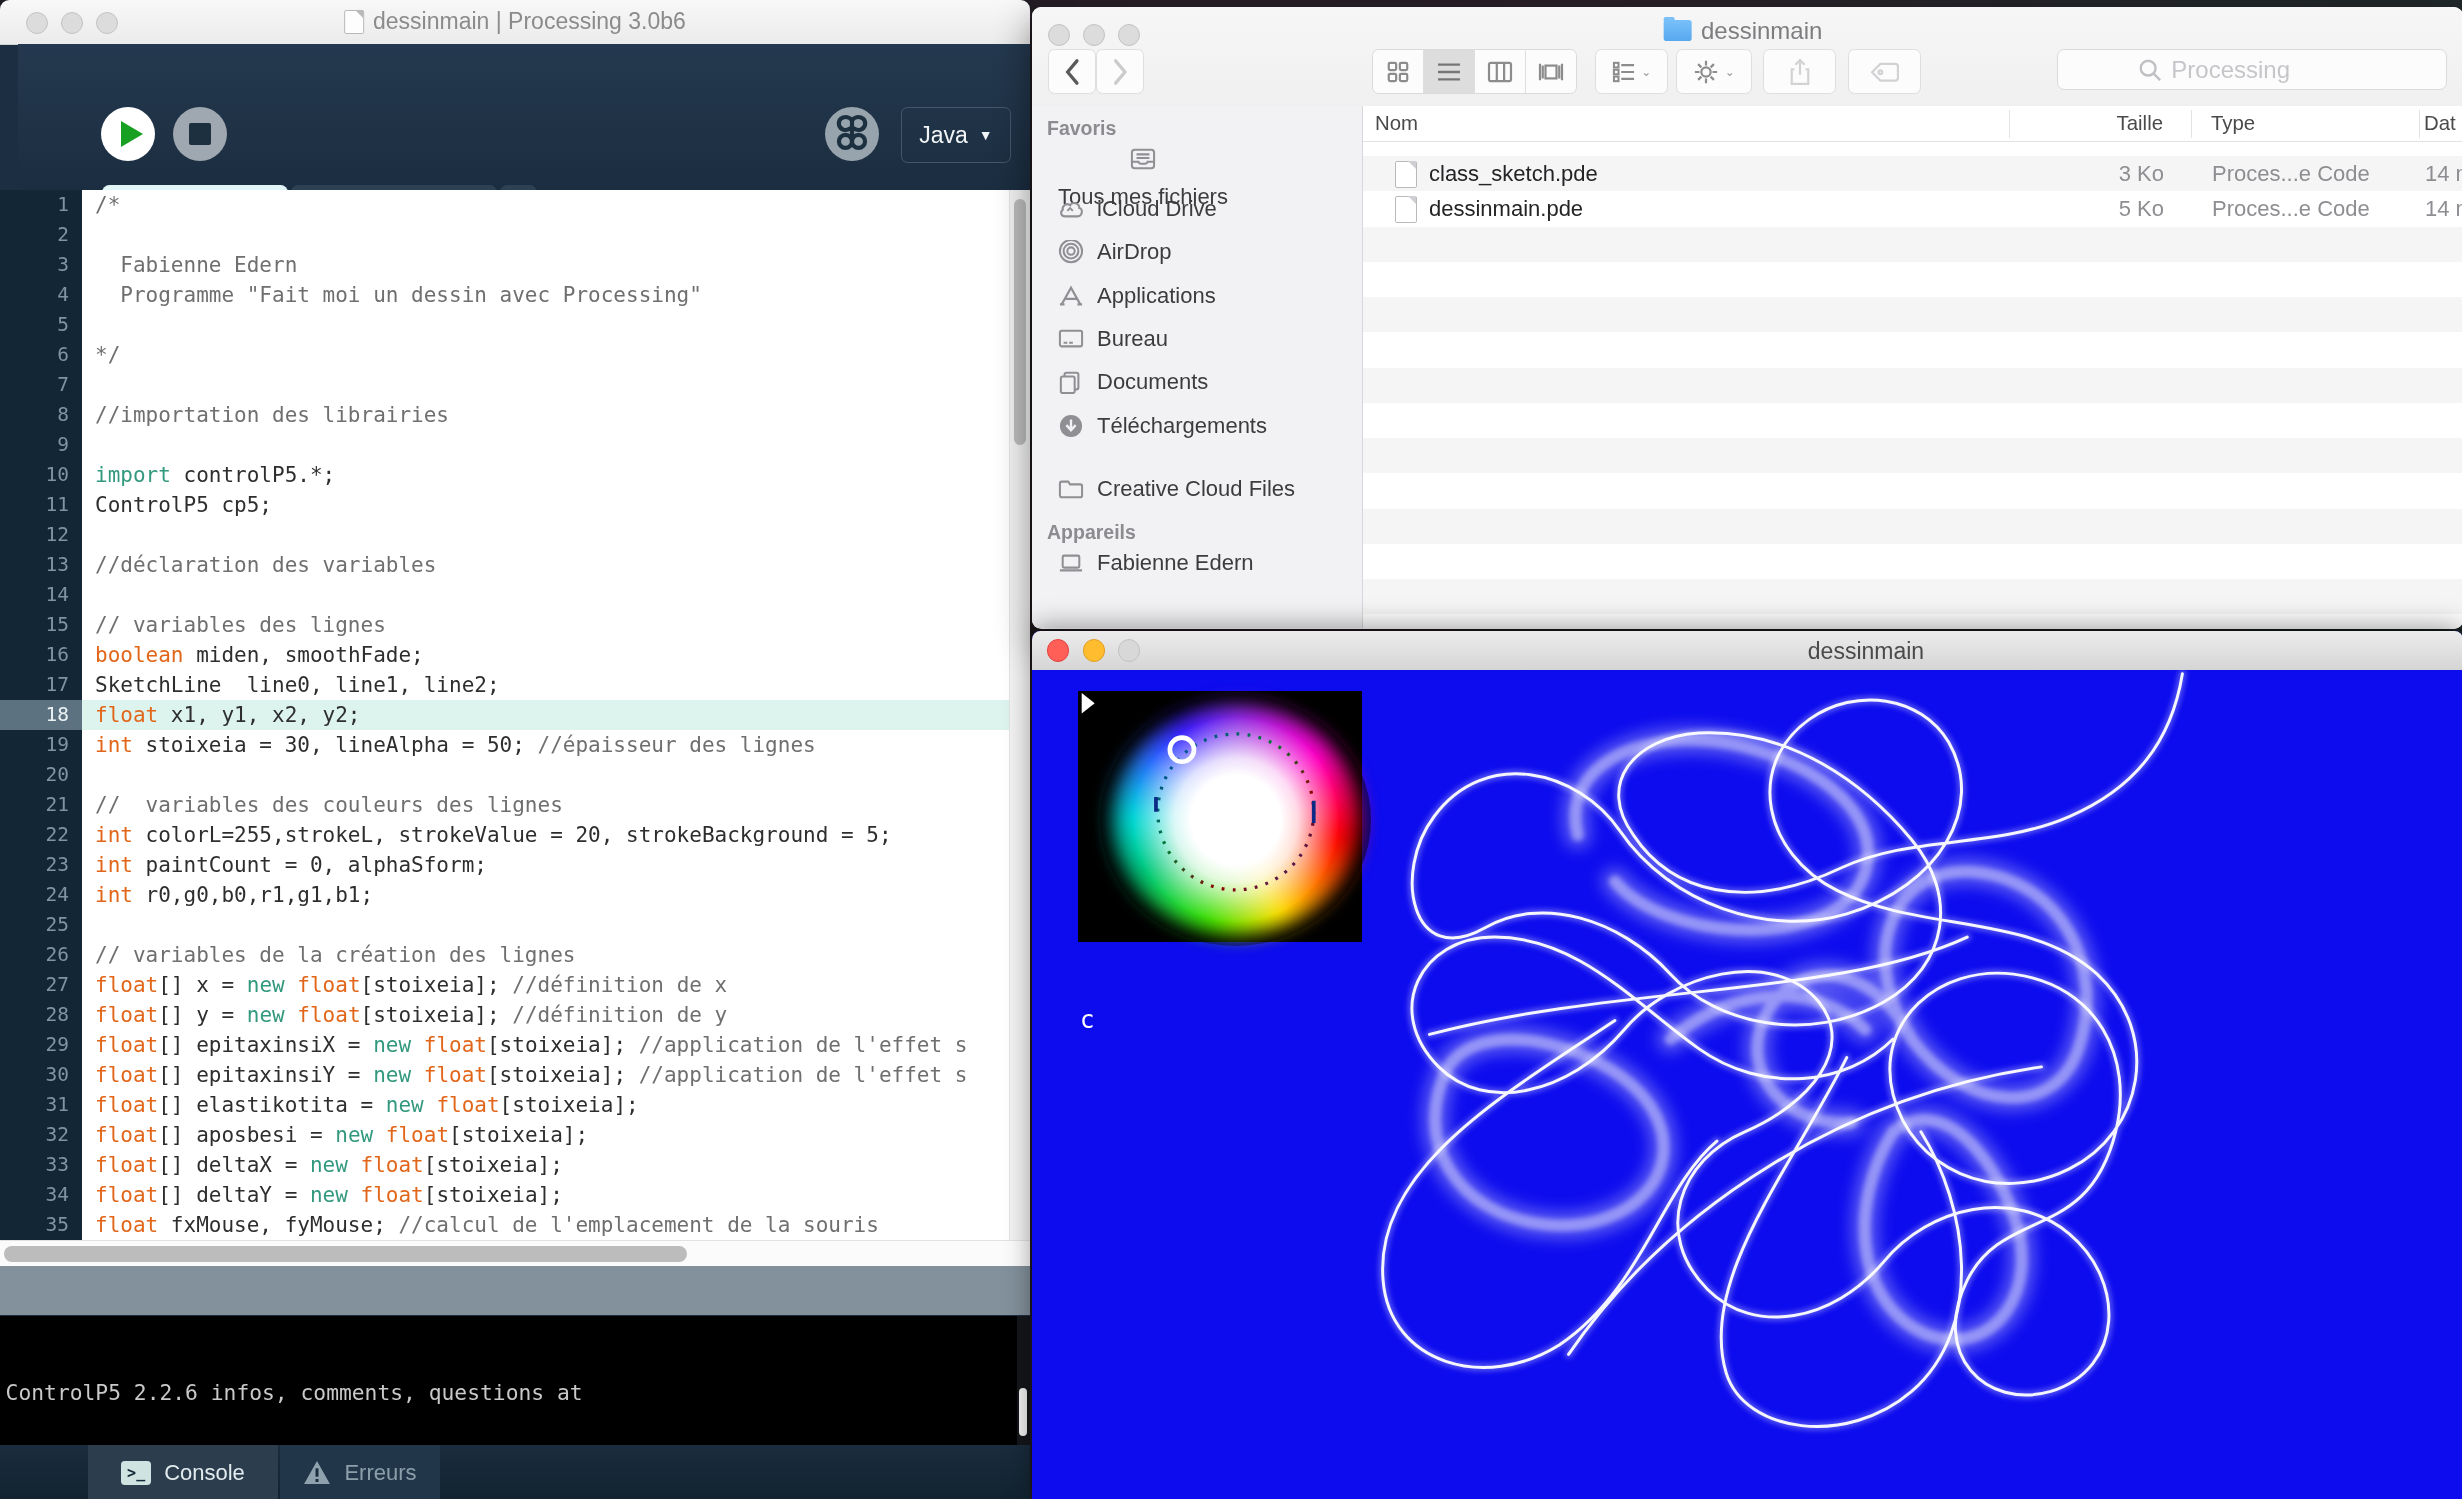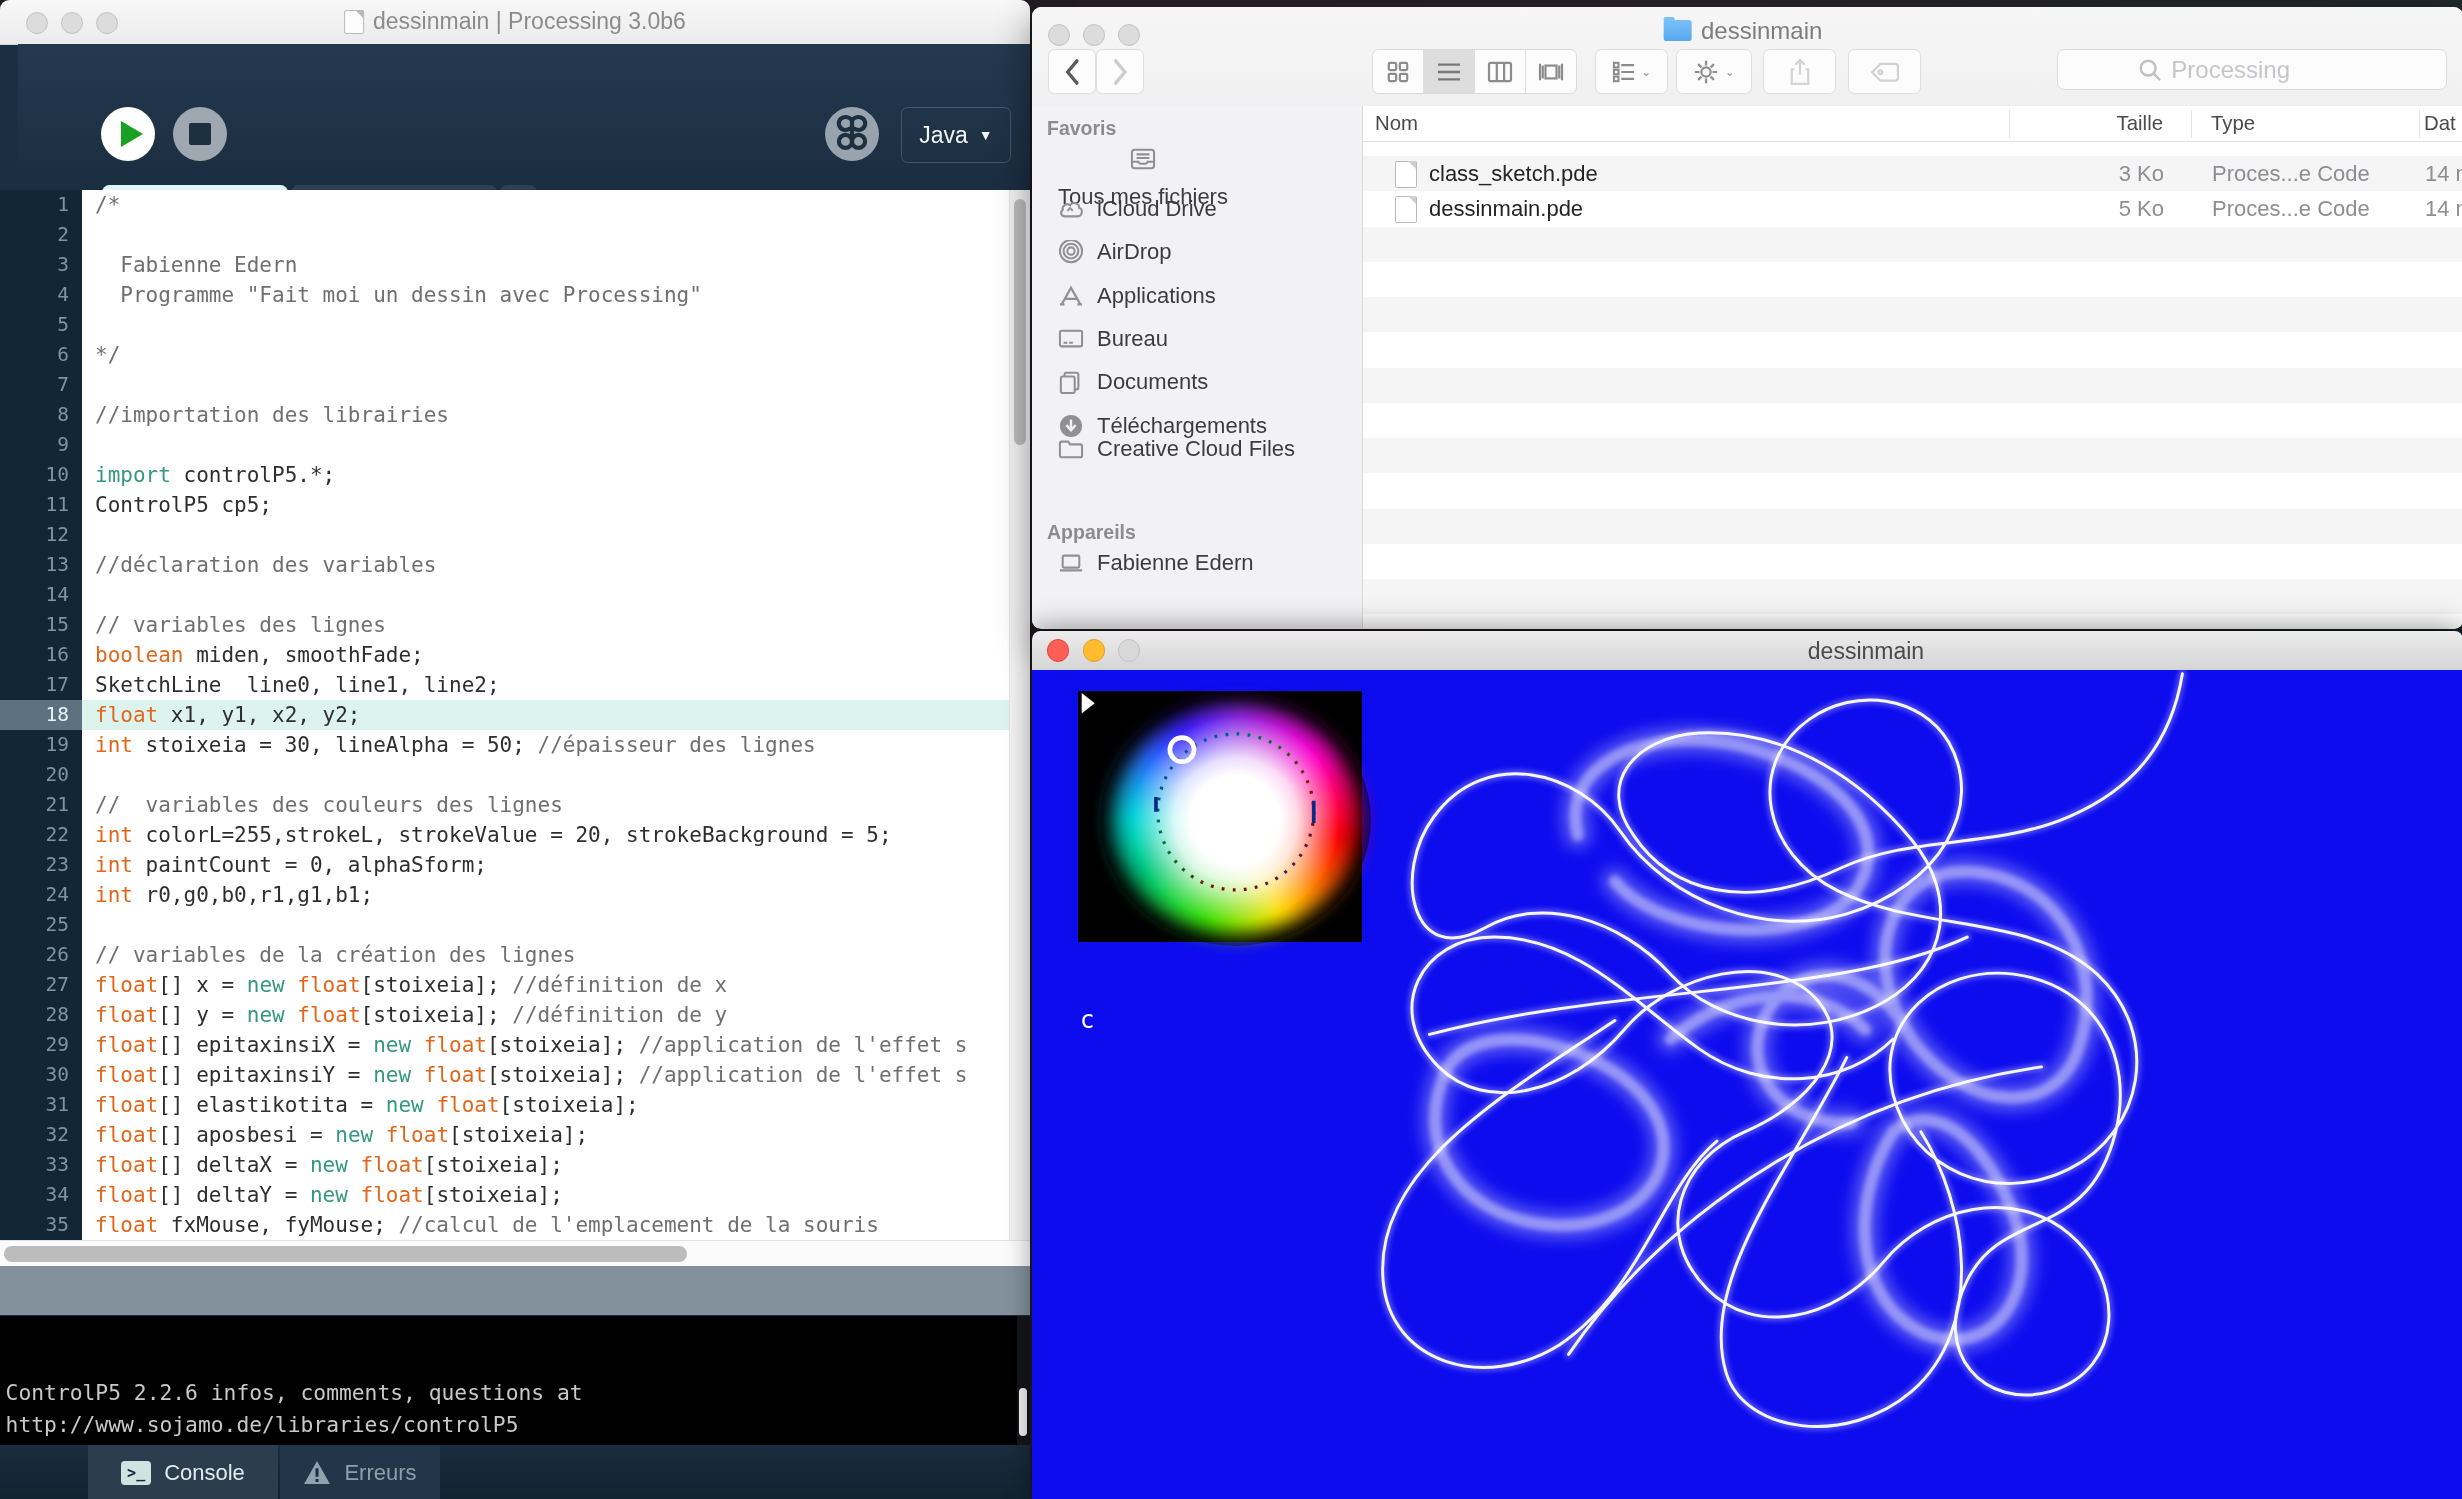--- a/index.html
+++ b/index.html
@@ -326,21 +326,20 @@
   <div id="ed-vscroll" class="abs">
     <div id="ed-vthumb"></div>
   </div>
   <div id="ed-hscroll" class="abs">
     <div id="ed-hthumb"></div>
   </div>
   <div id="msg-strip" class="abs"></div>
   <div id="console" class="abs">
     <div class="pad"></div>
     <div class="con-line">ControlP5 2.2.6 infos, comments, questions at</div>
-    <div class="con-line">http://www.sojamo.de/libraries/controlP5</div>
     <div id="con-vtrack">
       <div id="con-vthumb"></div>
     </div>
   </div>
   <div id="ide-footer" class="abs">
     <div id="ftab-0" class="ftab">
       <span class="term-ico">&gt;_</span>
       <span>Console</span>
     </div>
     <div id="ftab-1" class="ftab">
@@ -528,21 +527,21 @@
         </svg>
         <span>Documents</span>
       </div>
       <div class="sb-item" style="top: 301px;">
         <svg width="26" height="24" viewBox="0 0 28 26">
           <circle cx="14" cy="13" r="12" fill="#8f8f94"></circle>
           <path d="M14 6 V16 M9 12 L14 17.5 L19 12" stroke="#f2f2f4" stroke-width="2.6" fill="none"></path>
         </svg>
         <span>Téléchargements</span>
       </div>
-      <div class="sb-item" style="top: 324px; text-align: center;">
+      <div class="sb-item" style="top: 364px; text-align: center;">
         <svg width="26" height="24" viewBox="0 0 28 26">
           <g fill="none" stroke="#8f8f94" stroke-width="2.2">
             <path d="M2 7 A2 2 0 0 1 4 5 H11 L13 8 H24 A2 2 0 0 1 26 10 V20 A2 2 0 0 1 24 22 H4 A2 2 0 0 1 2 20 Z"></path>
           </g>
         </svg>
         <span>Creative Cloud Files</span>
       </div>
       <div class="sb-header" style="top: 415px;">Appareils</div>
       <div class="sb-item" style="top: 438px;">
         <svg width="26" height="24" viewBox="0 0 28 26">

